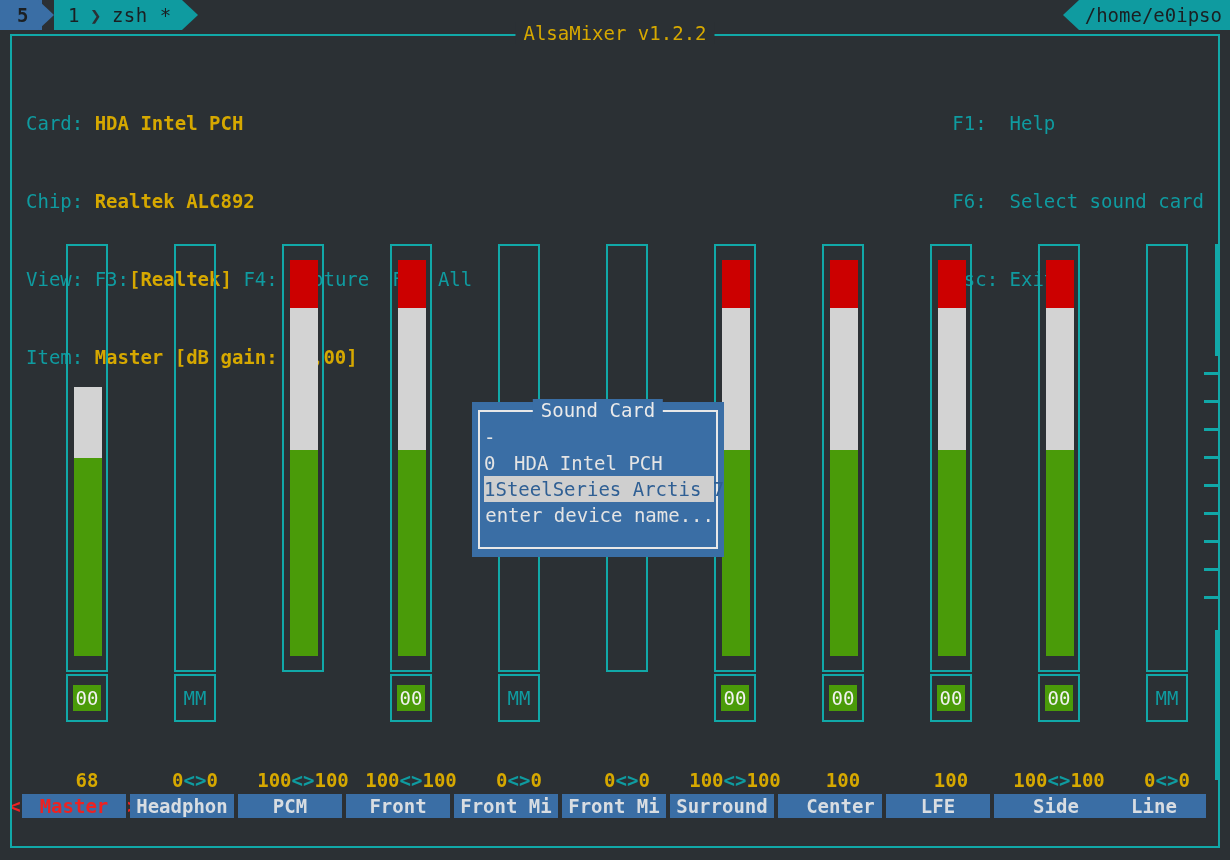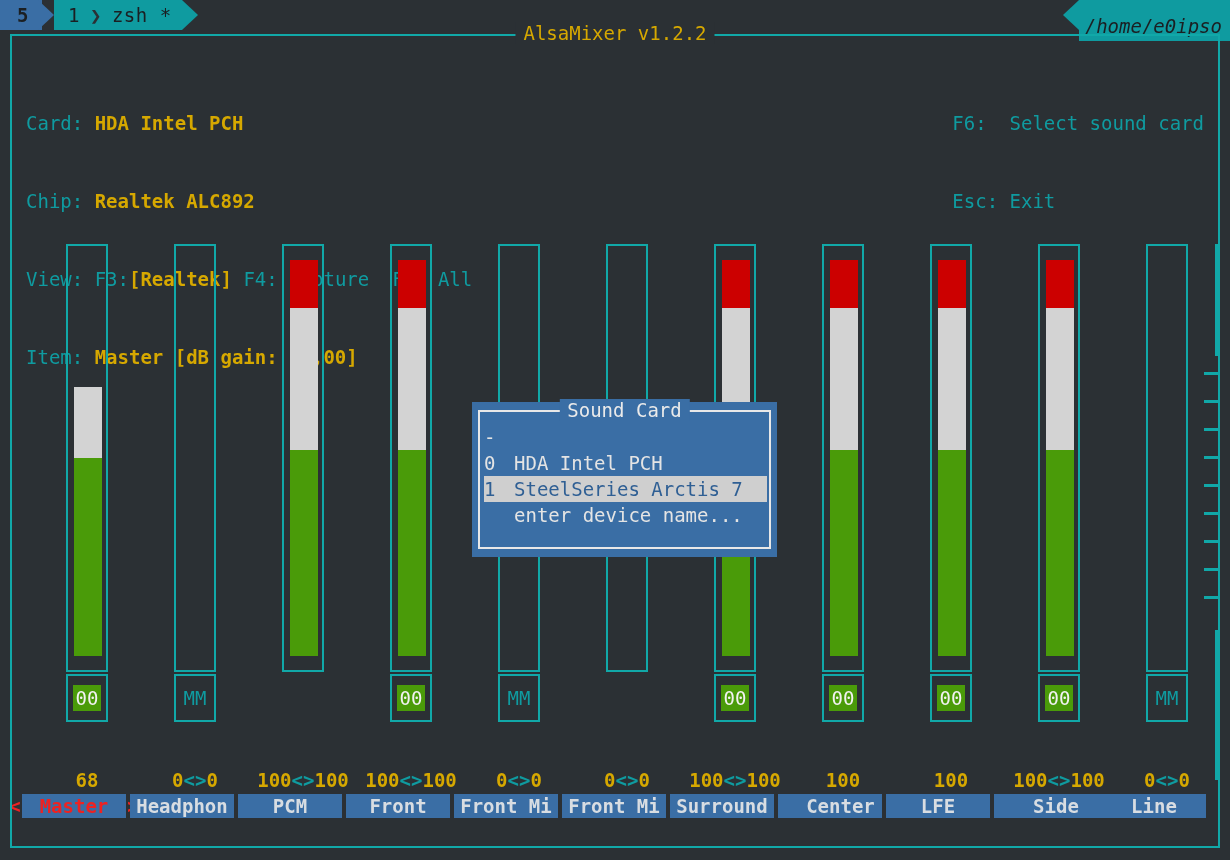--- a/index.html
+++ b/index.html
@@ -70,23 +70,22 @@
     border-bottom: 15px solid transparent;
     border-left: 16px solid #0f9ba0;
   }
   .pl-path {
     position: absolute;
     right: 0; top: 0; height: 30px;
     background: #0f9ba0;
     color: #1b1f22;
     display: flex;
     align-items: center;
-    padding: 11px 8px 0 6px;
-    font-size: 19px;
-    font-style: italic;
+    padding: 0 8px 0 6px;
+    font-size: 19px;
   }
   .pl-arrow3 {
     position: absolute;
     top: 0;
     width: 0; height: 0;
     border-top: 15px solid transparent;
     border-bottom: 15px solid transparent;
     border-right: 16px solid #0f9ba0;
   }
 
@@ -247,21 +246,21 @@
     width: 14px;
     height: 3px;
     background: #11a8a8;
     display: block;
   }
 
   
   .dialog {
     position: absolute;
     left: 460px; top: 366px;
-    width: 305px; height: 155px;
+    width: 252px; height: 155px;
     background: #3a6ea5;
     box-sizing: border-box;
     z-index: 40;
   }
   .dialog-inner {
     position: absolute;
     left: 6px; top: 8px;
     right: 6px; bottom: 8px;
     border: 2px solid #e8e8e8;
     box-sizing: border-box;
@@ -320,20 +319,21 @@
   <div class="frame-title">AlsaMixer v1.2.2</div>
 
   <div class="hdr">
     <div class="hdr-row"><span class="lbl">Card:</span> <span class="val">HDA Intel PCH</span></div>
     <div class="hdr-row"><span class="lbl">Chip:</span> <span class="val">Realtek ALC892</span></div>
     <div class="hdr-row"><span class="lbl">View:</span> <span class="dim">F3:</span><span class="val">[Realtek]</span> <span class="dim">F4: Capture</span>  <span class="dim">F5: All</span></div>
     <div class="hdr-row"><span class="lbl">Item:</span> <span class="val">Master [dB gain: -9,00]</span></div>
   </div>
 
   <div class="help">
+    <div class="help-row"><span>F1:</span>  <span>Help</span></div>
     <div class="help-row"><span>F6:</span>  <span>Select sound card</span></div>
     <div class="help-row"><span>Esc:</span> <span>Exit</span></div>
   </div>
 
   <div class="strips" id="strips">
       <div class="strip" style="left: 54px;">
         <div class="bar-outer">
           <div class="bar-track">
             <div class="seg-empty" style="height: 32%;"></div>
             <div class="seg-red" style="height: 0%;"></div>

